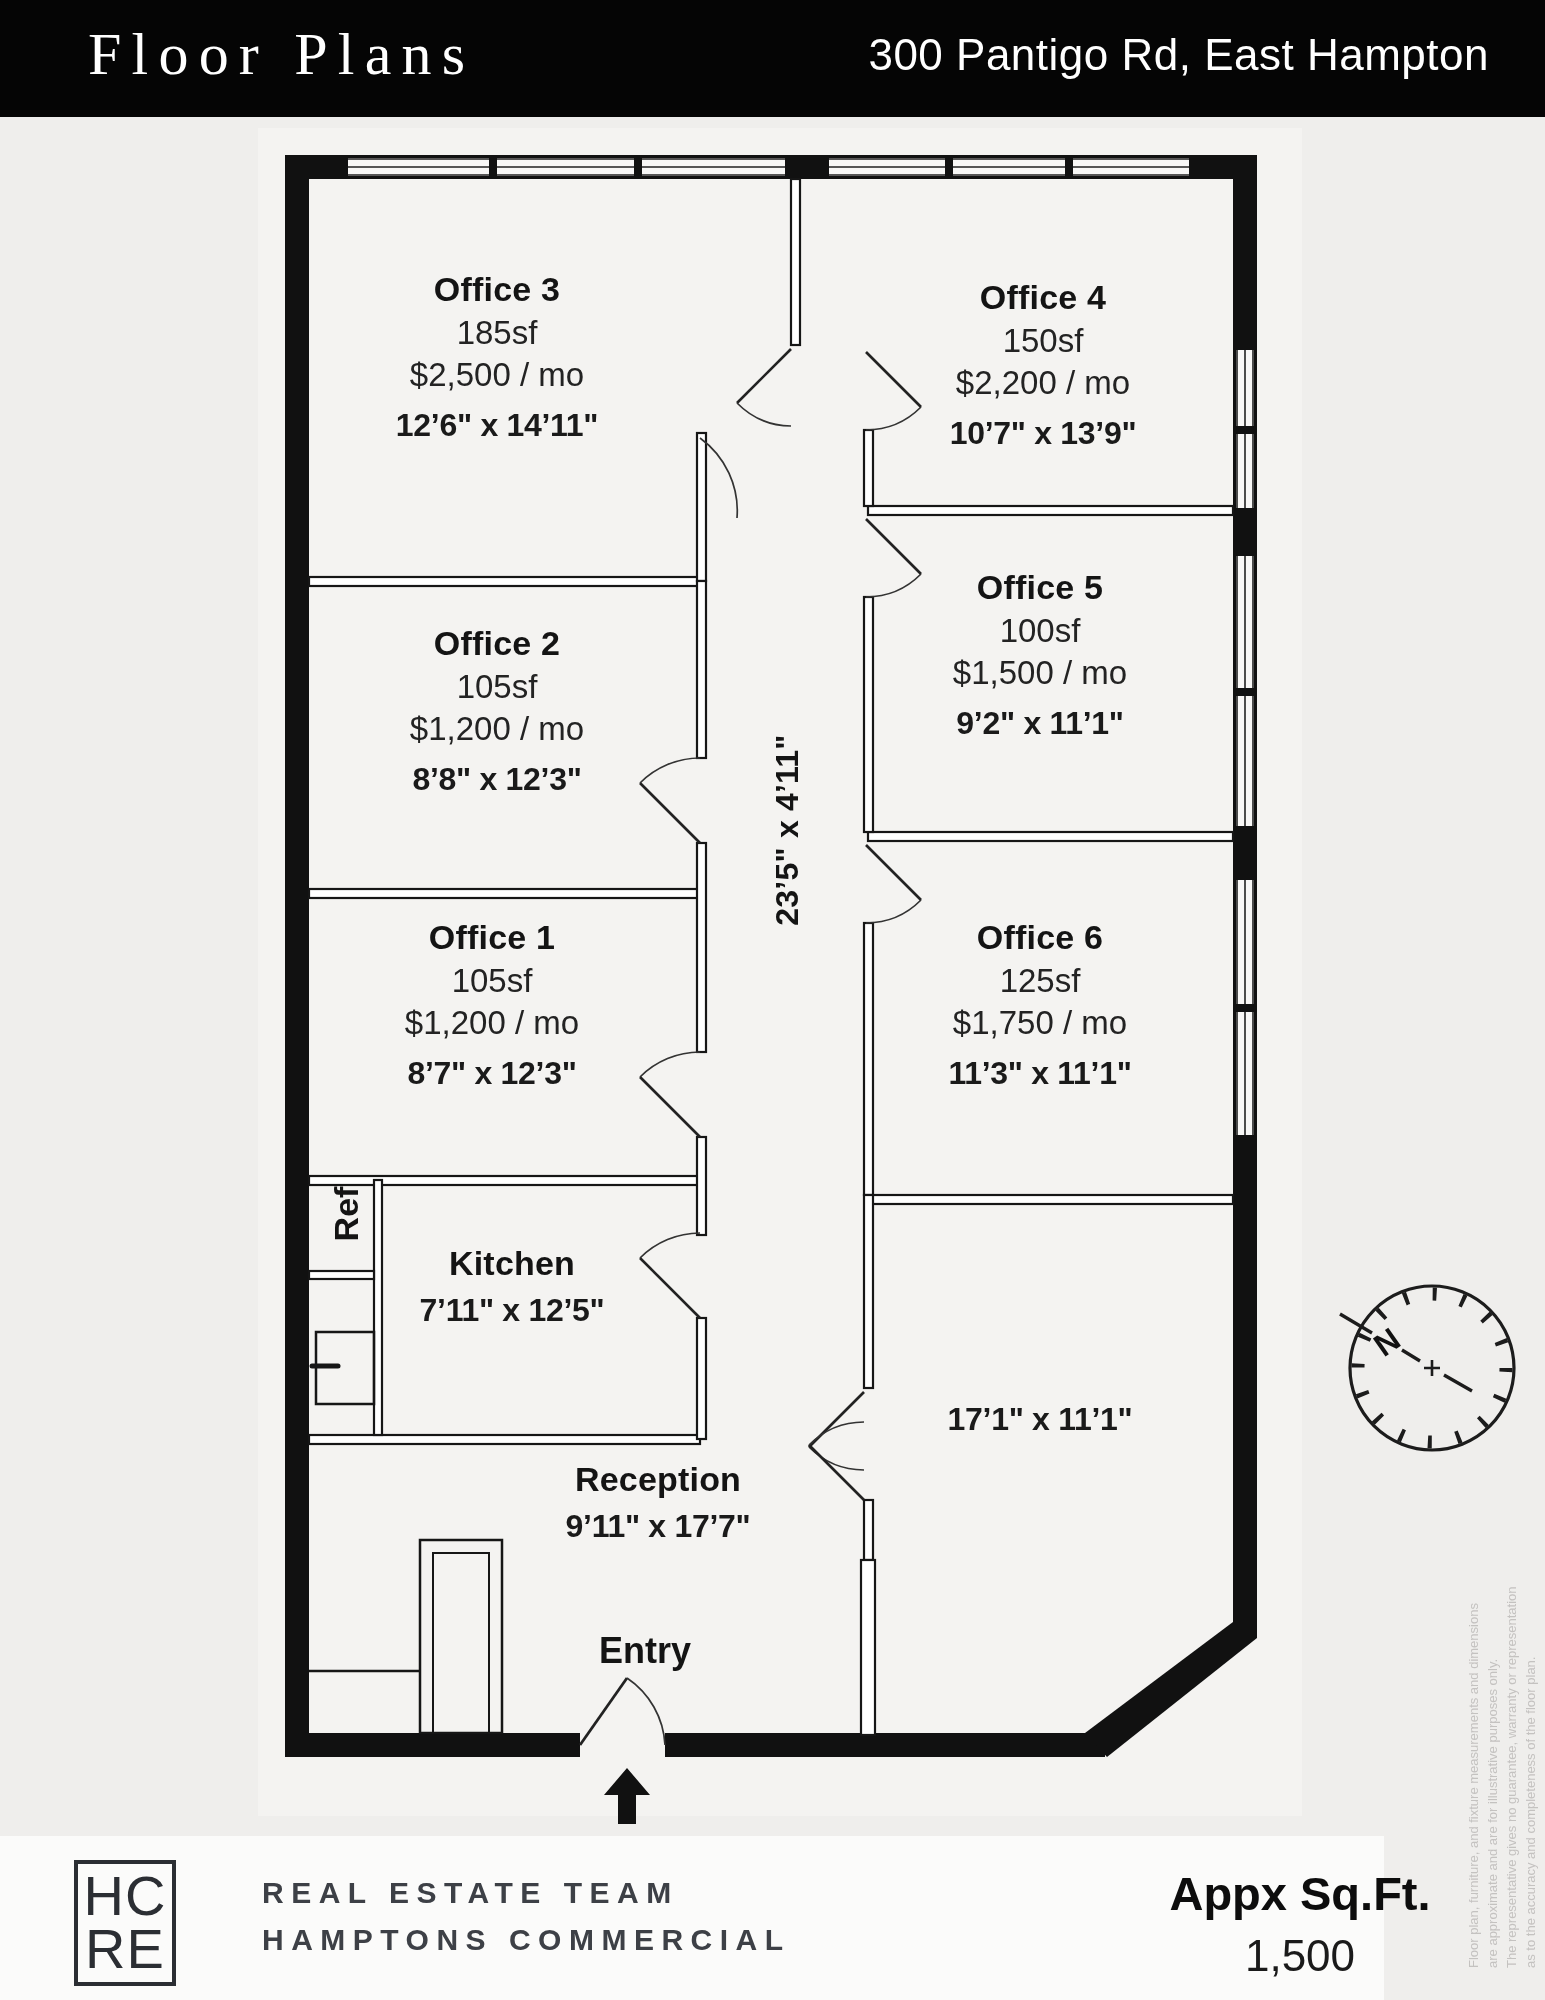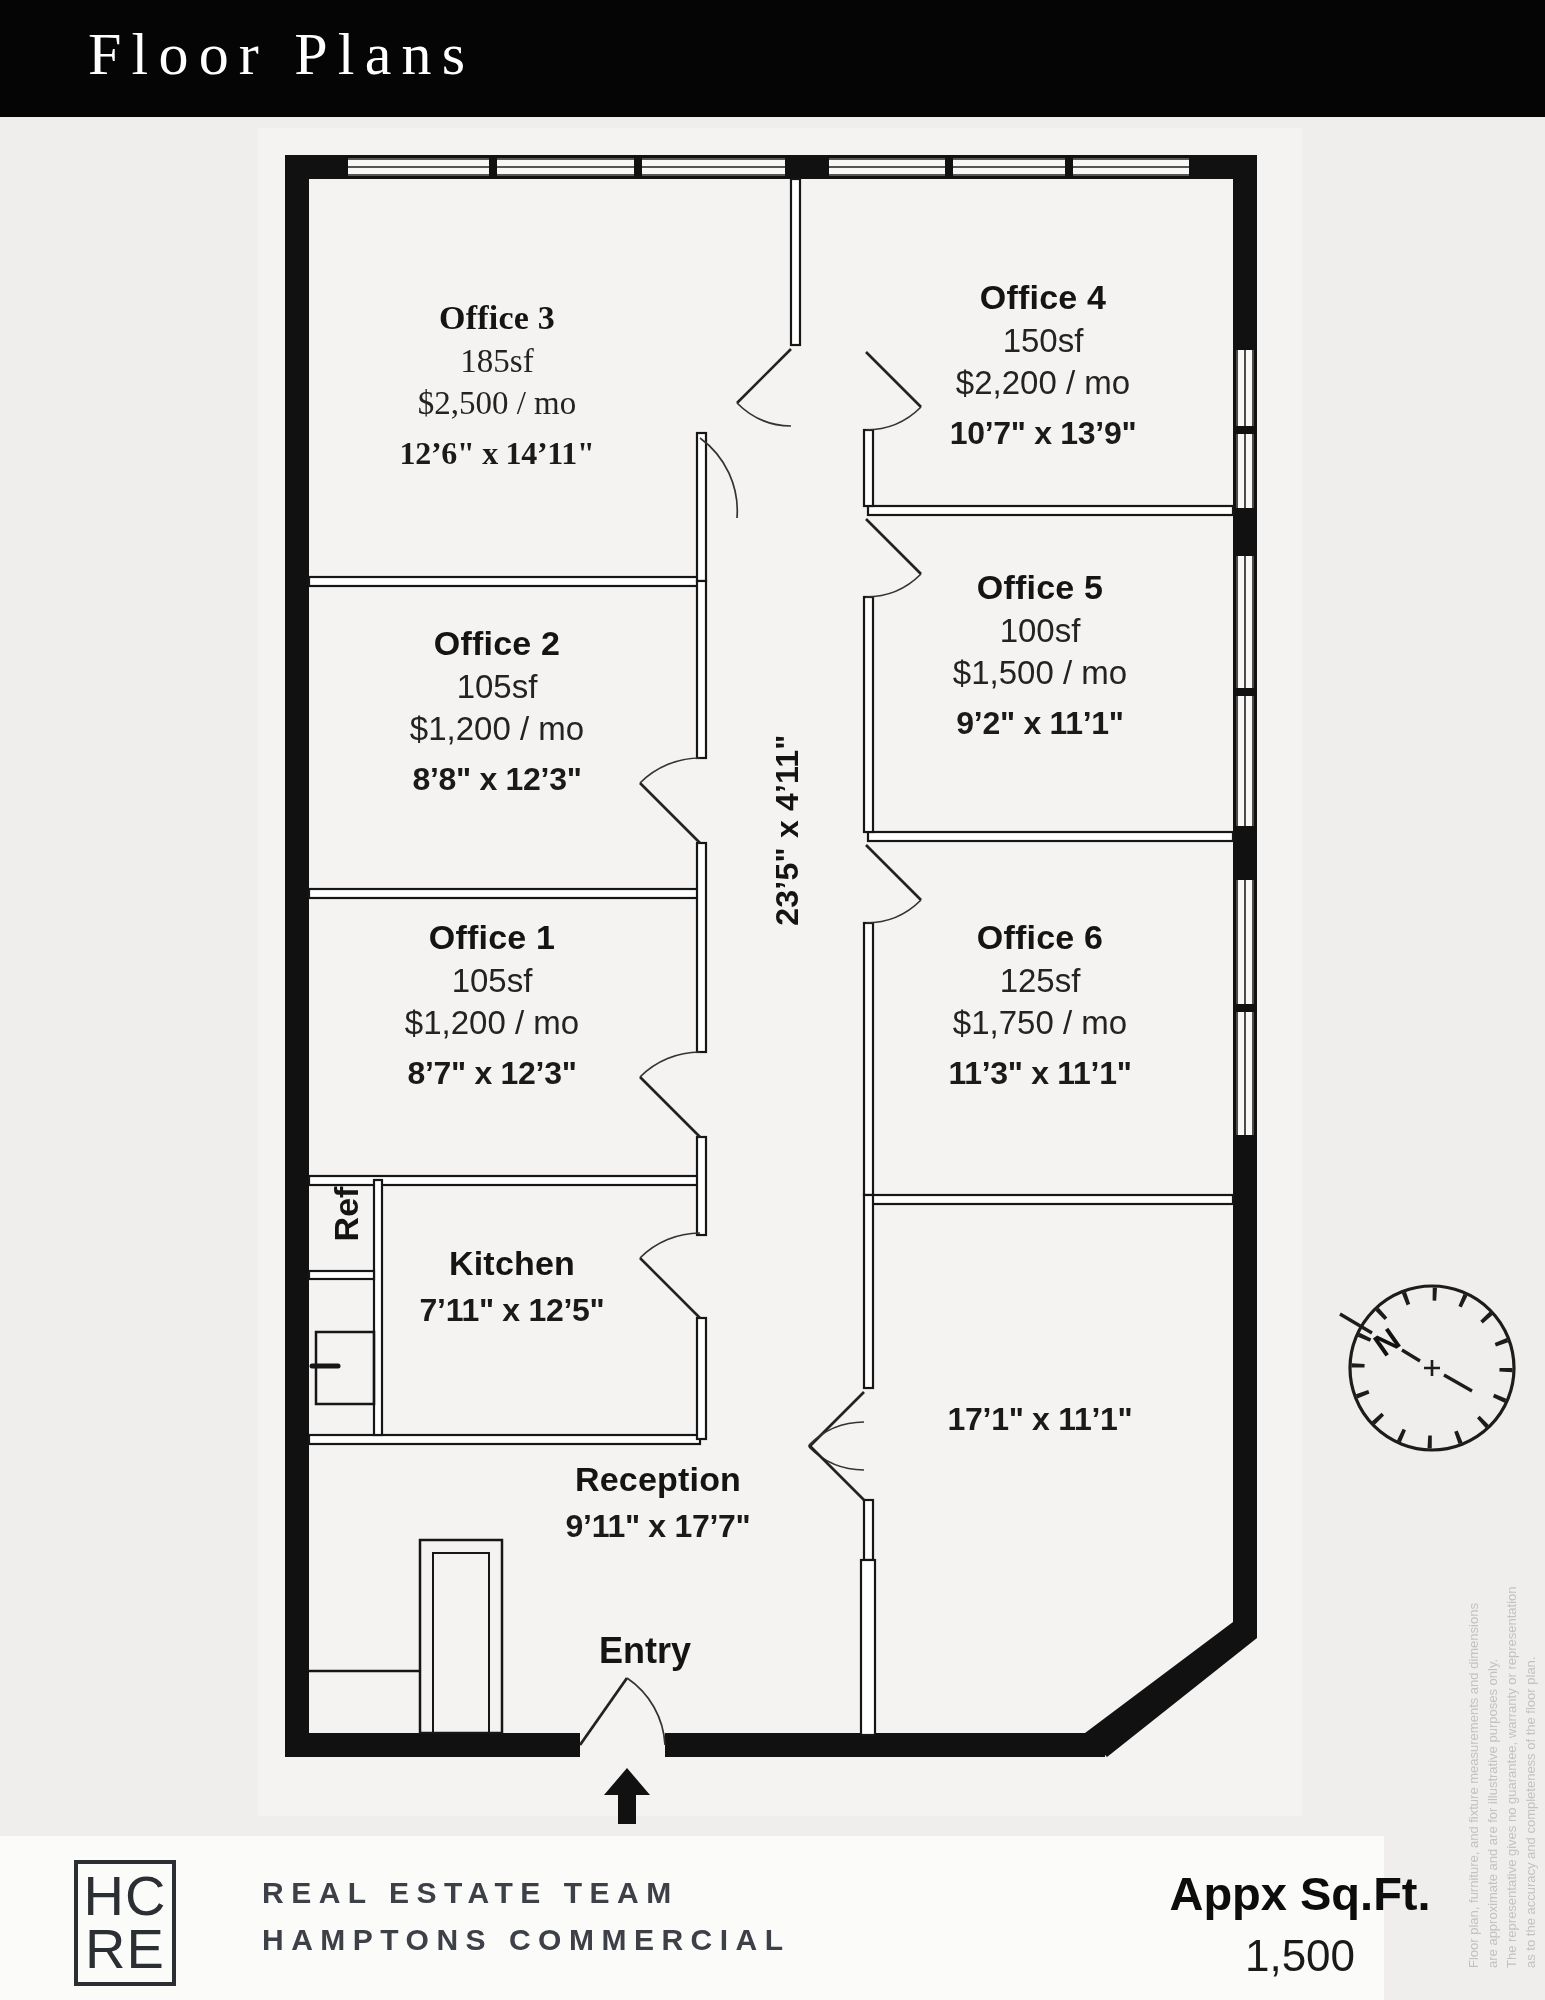--- a/index.html
+++ b/index.html
@@ -48,20 +48,21 @@
   .sqft-label{position:absolute;left:1300px;top:30px;transform:translateX(-50%);
               font-size:47px;font-weight:700;color:#0d0d0d;white-space:nowrap;}
   .sqft-value{position:absolute;left:1300px;top:95px;transform:translateX(-50%);
               font-size:44px;font-weight:400;color:#1a1a1a;}
 </style>
 </head>
 <body>
 
 <div class="header">
   <div class="header-title">Floor Plans</div>
+  <div class="header-address">300 Pantigo Rd, East Hampton</div>
 </div>
 
 <div class="abs plan-paper"></div>
 
 <svg class="abs" style="left:0;top:0;" width="1545" height="2000" viewBox="0 0 1545 2000">
 
   <g fill="#111111">
     <rect x="285" y="155" width="24" height="1602"></rect>
     <rect x="285" y="155" width="972" height="24"></rect>
     <rect x="1233" y="155" width="24" height="1483"></rect>
@@ -171,21 +172,21 @@
 
   <g>
     <circle cx="1432" cy="1368" r="82" fill="none" stroke="#1c1c1c" stroke-width="3.2"></circle>
     <circle cx="1432" cy="1368" r="74" fill="none" stroke="#1c1c1c" stroke-width="13" stroke-dasharray="4 25.07"></circle>
     <path d="M1340 1314 L1372 1333 M1402 1350 L1420 1361 M1444 1375 L1472 1391" stroke="#1c1c1c" stroke-width="3.4" fill="none"></path>
     <path d="M1424 1368 H1440 M1432 1360 V1376" stroke="#1c1c1c" stroke-width="2.6" fill="none"></path>
     <text x="1387" y="1353" font-size="32" font-weight="700" fill="#111" text-anchor="middle" transform="rotate(-35 1387 1342)">N</text>
   </g>
 </svg>
 
-<div class="room-label" style="left:497px;top:296px;font-family:Liberation Serif, serif;">
+<div class="room-label" style="left:497px;top:268px;">
   <div class="room-title">Office 3</div>
   <div class="room-area">185sf</div>
   <div class="room-price">$2,500 / mo</div>
   <div class="room-dims">12’6" x 14’11"</div>
 </div>
 
 <div class="room-label" style="left:1043px;top:276px;">
   <div class="room-title">Office 4</div>
   <div class="room-area">150sf</div>
   <div class="room-price">$2,200 / mo</div>

